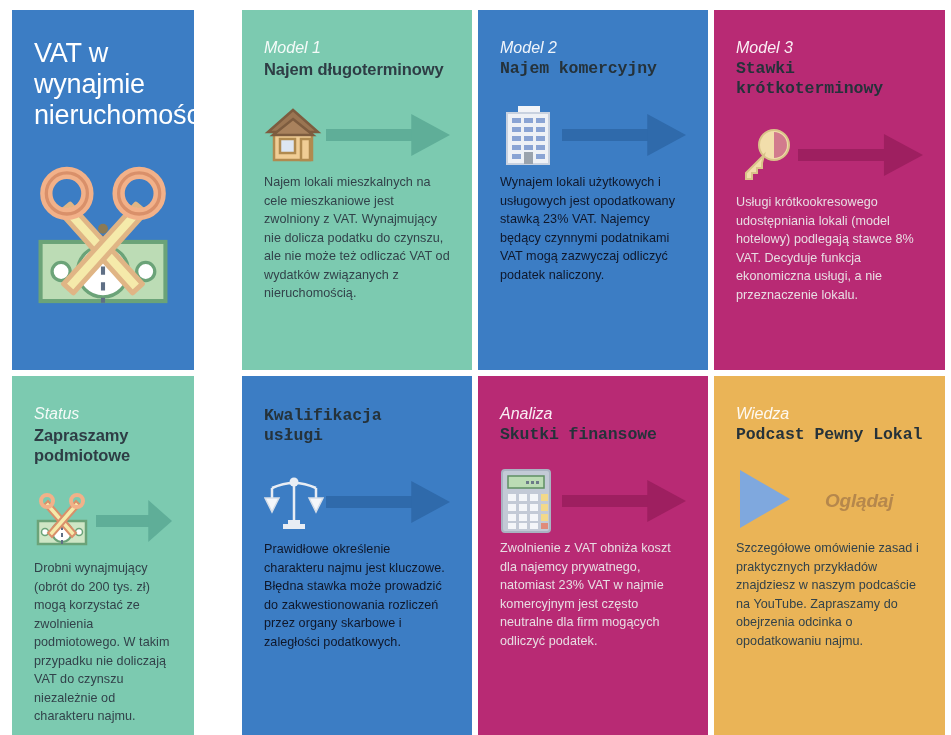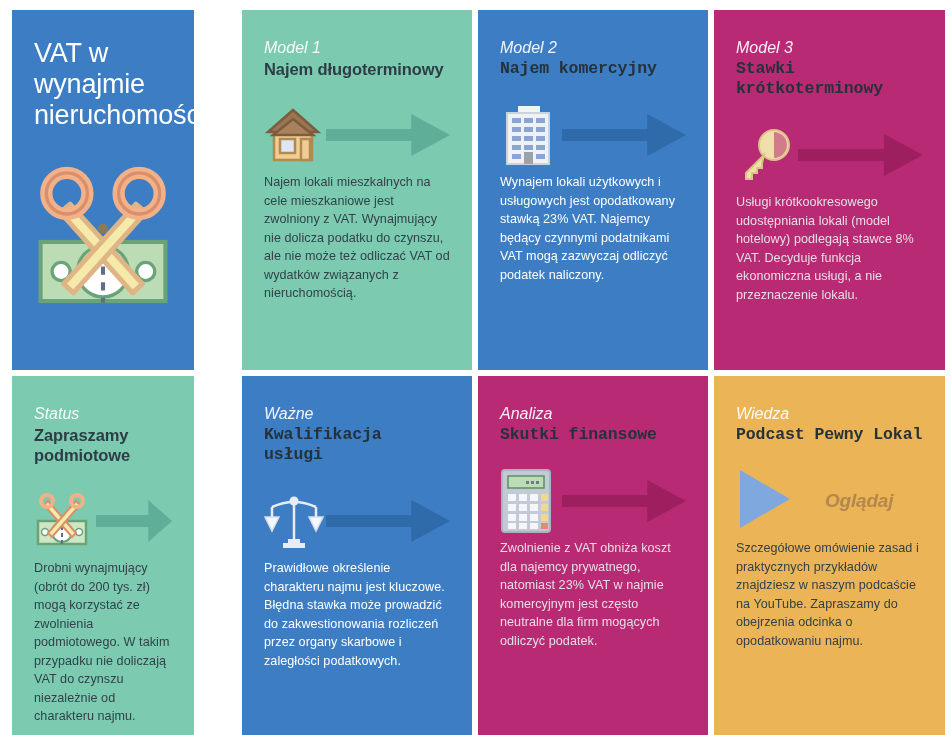--- a/index.html
+++ b/index.html
@@ -97,21 +97,21 @@
     height: 46px;
   }
   .arrow svg { display: block; width: 100%; height: 100%; overflow: visible; }
 
   .body-copy {
     font-size: 12.6px;
     line-height: 18.5px;
     letter-spacing: 0.05px;
   }
   .copy-dark  { color: #32424a; }
-  .copy-light { color: #ffffff; }
+  .copy-light { color: #0f172a; }
   .copy-soft  { color: #e8dde3; }
 
   .watch-label {
     font-size: 19px;
     font-weight: bold;
     font-style: italic;
     color: #b5874c;
     letter-spacing: -0.2px;
   }
   .watchrow {
@@ -258,21 +258,20 @@
         <svg viewBox="0 0 160 46" preserveAspectRatio="none">
           <rect x="0" y="17" width="122" height="12" fill="#5fae98"></rect>
           <polygon points="110,2 160,23 110,44" fill="#5fae98"></polygon>
         </svg>
       </div>
     </div>
     <div class="body-copy copy-dark">Drobni wynajmujący (obrót do 200 tys. zł) mogą korzystać ze zwolnienia podmiotowego. W takim przypadku nie doliczają VAT do czynszu niezależnie od charakteru najmu.</div>
   </div>
 
   <div class="panel r2 c2 bg-blue pad">
-    <div class="eyebrow">Ważne</div>
     <div class="headline darkbg">Kwalifikacja usługi</div>
     <div class="iconrow">
       <div class="iconbox">
         <svg width="60" height="60" viewBox="0 0 60 60">
           <g stroke="#e8edf4" stroke-width="2.5" fill="none">
             <line x1="30" y1="10" x2="30" y2="50"></line>
             <path d="M8 16 Q30 6 52 16"></path>
             <line x1="8" y1="16" x2="8" y2="26"></line>
             <line x1="52" y1="16" x2="52" y2="26"></line>
           </g>

